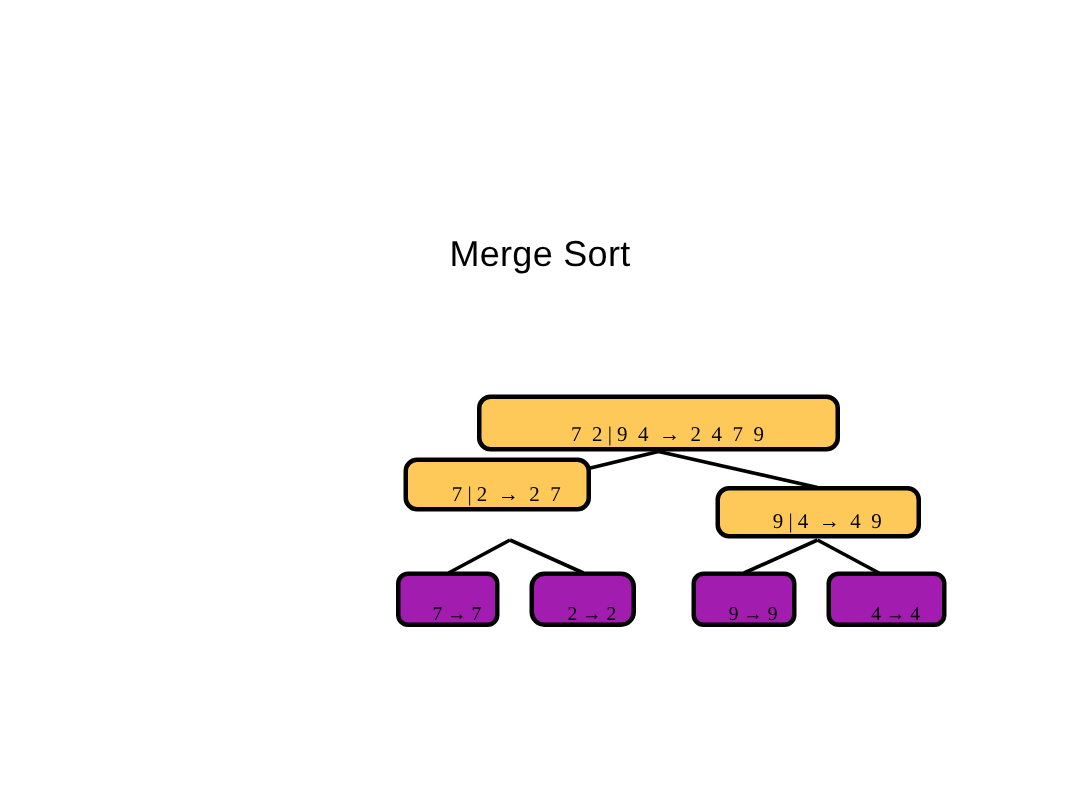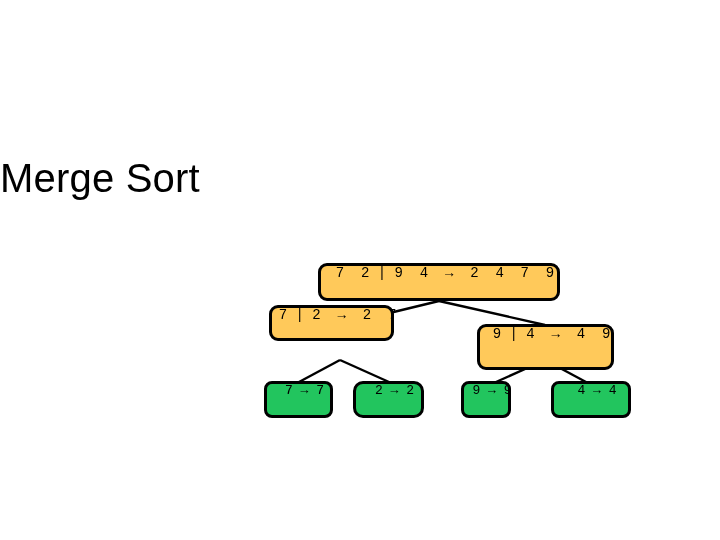--- a/index.html
+++ b/index.html
@@ -13,22 +13,23 @@
     height: 540px;
     background: #ffffff;
     overflow: hidden;
     font-family: "Liberation Sans", sans-serif;
   }
   #slide-title {
     position: absolute;
     left: 0;
     top: 156px;
     width: 720px;
+    text-align: center;
     font-family: "Liberation Sans", sans-serif;
-    font-size: 40px;
+    font-size: 24px;
     font-weight: 400;
     color: #000000;
     letter-spacing: 0.2px;
     white-space: nowrap;
   }
   #tree-diagram {
     position: absolute;
     left: 0;
     top: 0;
     width: 720px;
@@ -41,35 +42,35 @@
     width: 720px;
     height: 540px;
     pointer-events: none;
   }
   .node {
     position: absolute;
     box-sizing: border-box;
     border: 3px solid #000000;
     border-radius: 9px;
     display: flex;
-    align-items: flex-start;
+    align-items: flex-end;
     justify-content: center;
     color: #000000;
-    font-family: Liberation Mono, monospace;
+    font-family: Liberation Serif, serif;
     font-size: 14px;
     line-height: 1;
     white-space: pre;
     z-index: 2;
     padding-left: 12px;
   }
   .node.merge-node {
     background: #FFC95A;
   }
   .node.leaf-node {
-    background: #22c55e;
+    background: #a21caf;
     border-radius: 8px;
     font-size: 13px;
   }
   .node-label {
     display: block;
     white-space: pre;
   }
   
   #node-root {
     left: 318px;
@@ -81,40 +82,40 @@
   #node-l1 {
     left: 269px;
     top: 305px;
     width: 125px;
     height: 36px;
   }
   #node-r1 {
     left: 477px;
     top: 324px;
     width: 137px;
-    height: 46px;
+    height: 35px;
   }
   
   #node-leaf-1 {
     left: 264px;
     top: 381px;
     width: 69px;
     height: 37px;
   }
   #node-leaf-2 {
     left: 353px;
     top: 381px;
     width: 71px;
     height: 37px;
     border-radius: 10px;
   }
   #node-leaf-3 {
     left: 461px;
     top: 381px;
-    width: 50px;
+    width: 70px;
     height: 37px;
   }
   #node-leaf-4 {
     left: 551px;
     top: 381px;
     width: 80px;
     height: 37px;
   }
 </style>
 </head>

